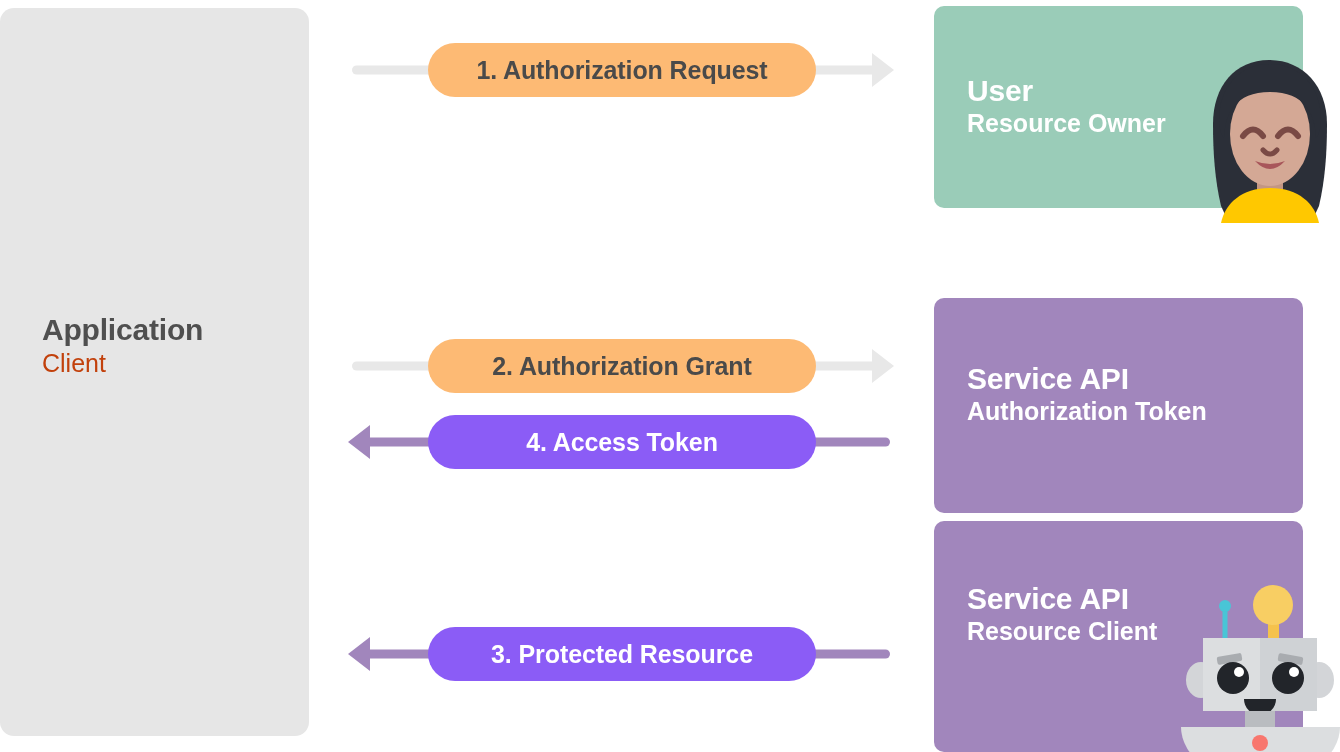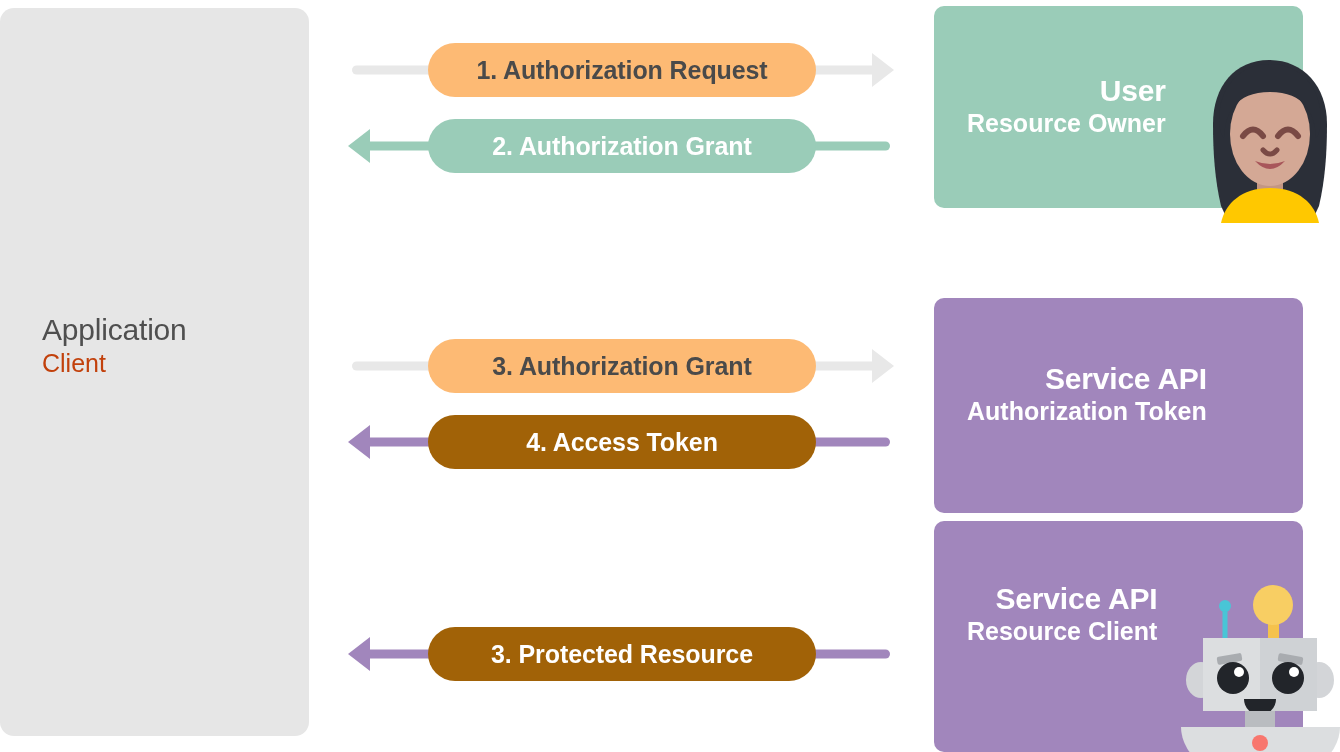--- a/index.html
+++ b/index.html
@@ -28,21 +28,21 @@
     border-radius: 14px;
   }
   .app-panel-text {
     position: absolute;
     left: 42px;
     top: 306px;
     width: 250px;
   }
   .app-title {
     font-size: 30px;
-    font-weight: normal;
+    font-weight: bold;
     color: #4F4F4F;
     line-height: 1.08;
     letter-spacing: -0.2px;
   }
   .app-sub {
     font-size: 25px;
     font-weight: normal;
     color: #c2410c;
     line-height: 1.25;
     margin-top: 2px;
@@ -105,31 +105,30 @@
   .flow-row.req .pill  { background: #fdba74; color: #4A4A4A; }
   .flow-row.req        { color: #E8E8E8; }
 
   
   .flow-row.resp-green .track { background: #9ACCB8; }
   .flow-row.resp-green .pill  { background: #9ACCB8; color: #FFFFFF; }
   .flow-row.resp-green        { color: #9ACCB8; }
 
   
   .flow-row.resp-purple .track { background: #A186BC; }
-  .flow-row.resp-purple .pill  { background: #a16207; color: #FFFFFF; }
+  .flow-row.resp-purple .pill  { background: #8b5cf6; color: #FFFFFF; }
   .flow-row.resp-purple        { color: #A186BC; }
 
   
   .actor-card {
     position: absolute;
     left: 934px;
     width: 369px;
     border-radius: 10px;
     overflow: visible;
-    text-align: right;
   }
   .actor-text {
     position: absolute;
     left: 33px;
   }
   .actor-title {
     font-size: 30px;
     font-weight: bold;
     color: #FFFFFF;
     line-height: 1.1;
@@ -169,30 +168,25 @@
       <div class="app-sub">Client</div>
     </div>
   </div>
 
   <div class="flow-row req dir-right" style="top:43px;">
     <div class="track"></div>
     <div class="head"></div>
     <div class="pill">1. Authorization Request</div>
   </div>
 
-  <div class="flow-row resp-green dir-left" style="top:119px;">
+
+  <div class="flow-row req dir-right" style="top:339px;">
     <div class="track"></div>
     <div class="head"></div>
     <div class="pill">2. Authorization Grant</div>
-  </div>
-
-  <div class="flow-row req dir-right" style="top:339px;">
-    <div class="track"></div>
-    <div class="head"></div>
-    <div class="pill">3. Authorization Grant</div>
   </div>
 
   <div class="flow-row resp-purple dir-left" style="top:415px;">
     <div class="track"></div>
     <div class="head"></div>
     <div class="pill">4. Access Token</div>
   </div>
 
 
   <div class="flow-row resp-purple dir-left" style="top:627px;">

